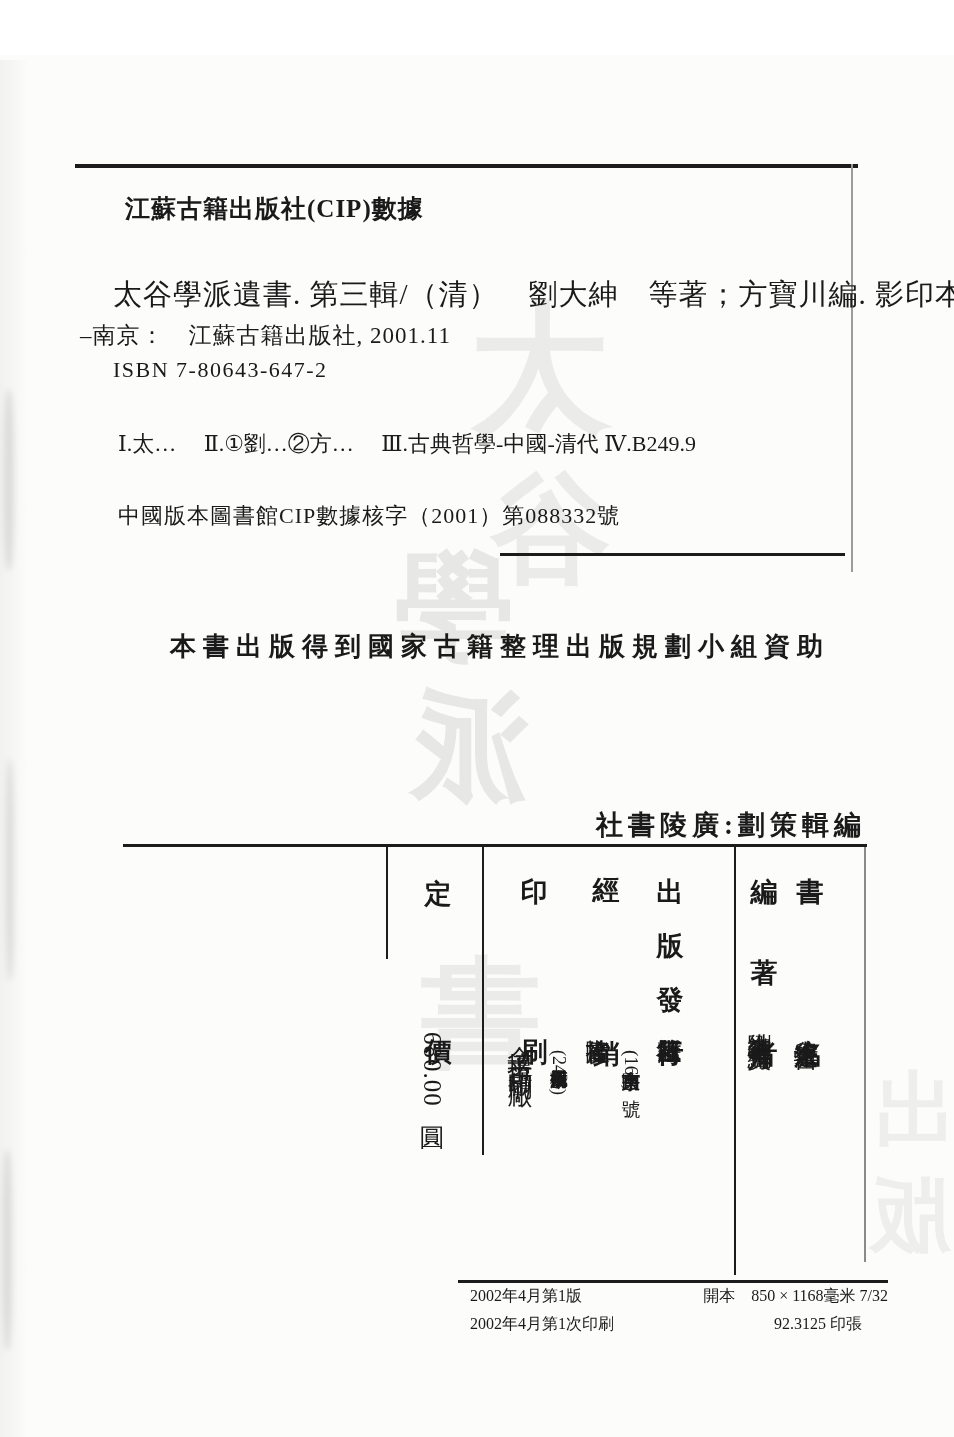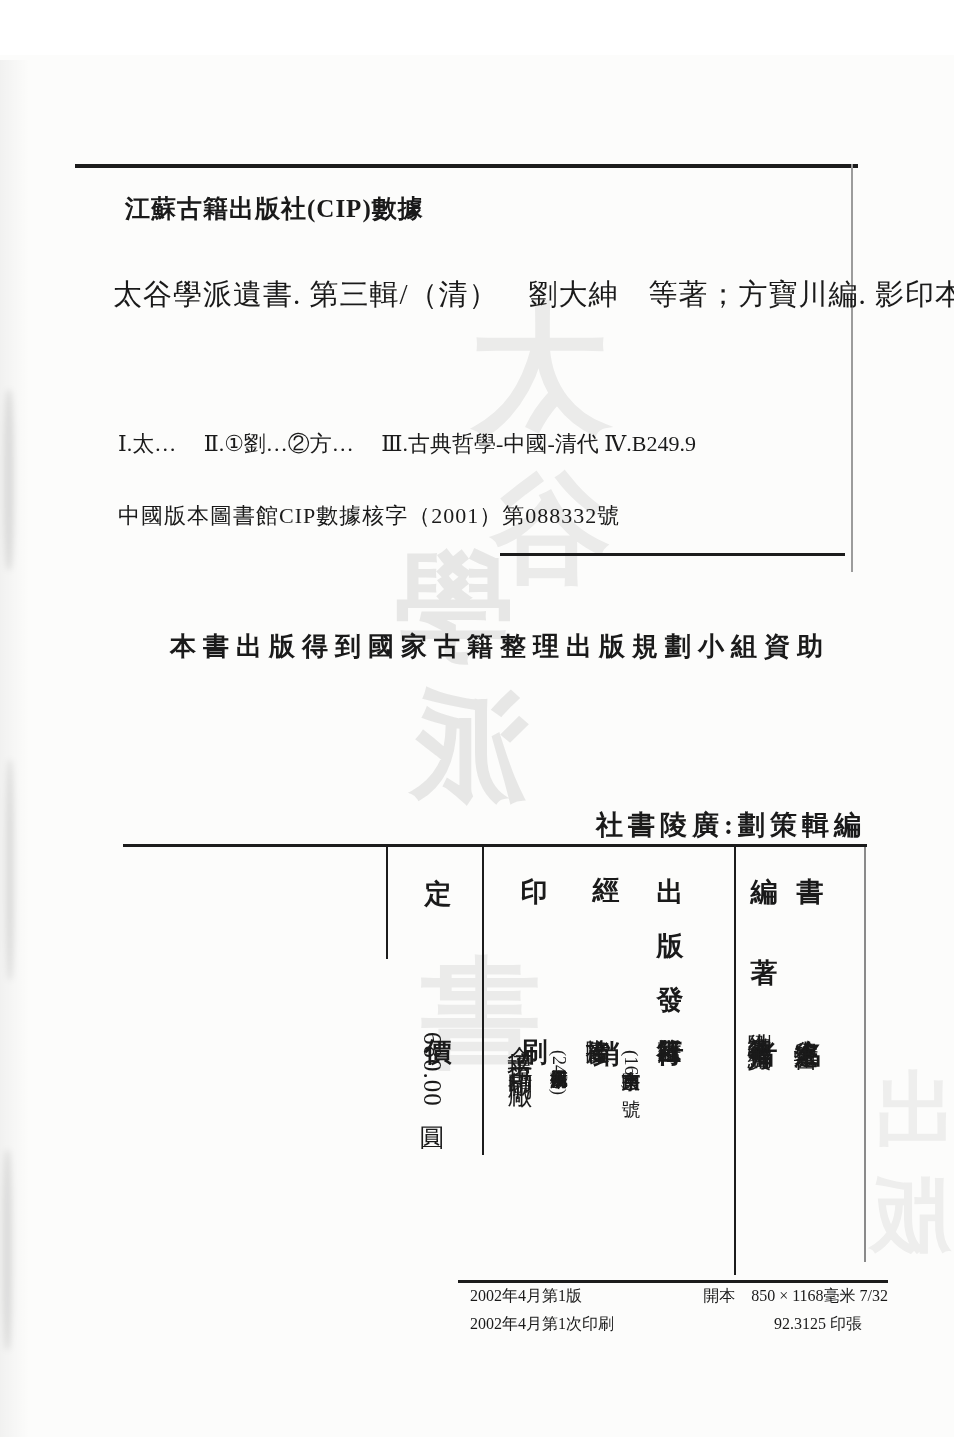--- a/index.html
+++ b/index.html
@@ -91,20 +91,22 @@
   <div class="ghost g5">書</div>
   <div class="ghost g6">出</div>
   <div class="ghost g7">版</div>
 
   <div class="rule cip-top"></div>
   <div class="rule cip-right"></div>
   <div class="rule cip-bottom"></div>
 
   <div class="t cip-header">江蘇古籍出版社(CIP)數據</div>
   <div class="t cip-l1">太谷學派遺書. 第三輯/（清）　劉大紳　等著；方寶川編. 影印本.</div>
+  <div class="t cip-l2">–南京：　江蘇古籍出版社, 2001.11</div>
+  <div class="t cip-isbn">ISBN  7-80643-647-2</div>
   <div class="t cip-class">Ⅰ.太…　 Ⅱ.①劉…②方…　 Ⅲ.古典哲學-中國-清代  Ⅳ.B249.9</div>
   <div class="t cip-record">中國版本圖書館CIP數據核字（2001）第088332號</div>
 
   <div class="t funding">本書出版得到國家古籍整理出版規劃小組資助</div>
 
   <div class="t planning">社書陵廣:劃策輯編</div>
 
   <div class="rule tbl-top"></div>
   <div class="rule d1"></div>
   <div class="rule d2"></div>

